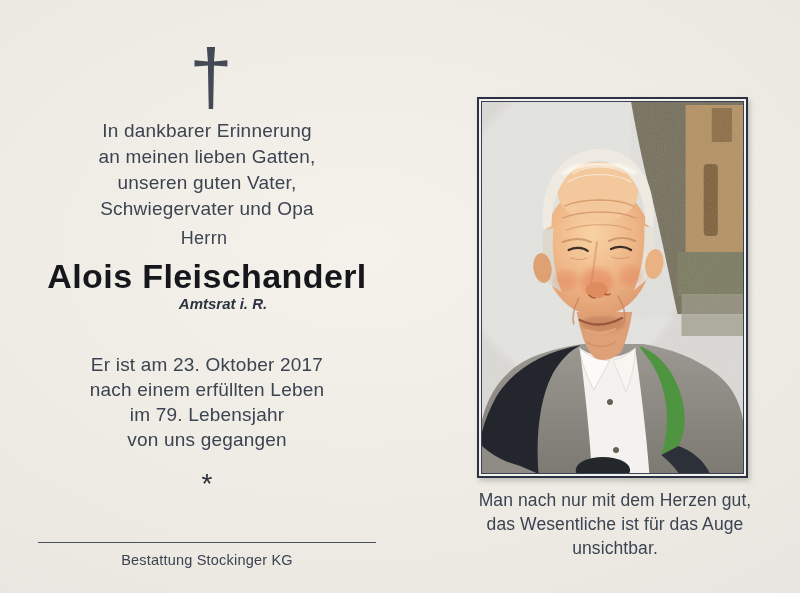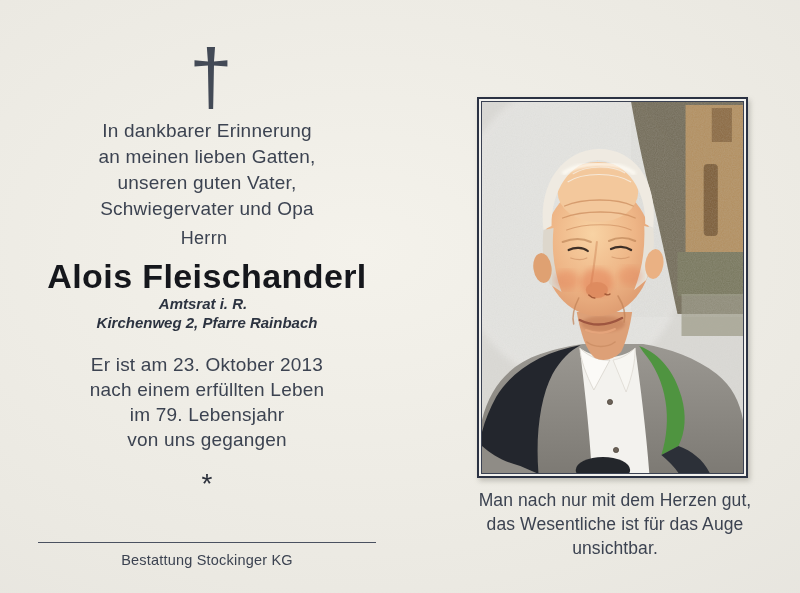--- a/index.html
+++ b/index.html
@@ -13,21 +13,21 @@
     color:#3d4350;
   }
   .cblock{position:absolute;text-align:center;}
   .cross{
     left:171px;top:38px;width:80px;
     font-size:78px;line-height:1;font-weight:400;color:#434a56;
   }
   .intro-block{left:12px;top:118px;width:390px;font-size:19px;line-height:26px;letter-spacing:.2px;color:#3c4351;}
   .salutation{left:9px;top:228px;width:390px;font-size:18px;line-height:20px;letter-spacing:.3px;color:#3c4351;}
   .name{left:12px;top:257px;width:390px;font-size:34px;line-height:38px;font-weight:700;letter-spacing:.4px;color:#15171c;}
-  .title-line{left:8px;top:294px;width:390px;font-size:15px;line-height:19px;font-weight:700;font-style:italic;color:#2c3340;}
+  .title-line{left:28px;top:294px;width:390px;font-size:15px;line-height:19px;font-weight:700;font-style:italic;color:#2c3340;}
   .address-line{left:12px;top:313px;width:390px;font-size:15px;line-height:19px;font-weight:700;font-style:italic;color:#2c3340;}
   .death-block{left:12px;top:352px;width:390px;font-size:19px;line-height:25px;letter-spacing:.2px;color:#3c4351;}
   .star{left:12px;top:470px;width:390px;font-size:28px;line-height:28px;color:#2c313c;}
   .rule{position:absolute;left:38px;top:542px;width:338px;border-top:1.5px solid #4a5160;}
   .funeral{left:12px;top:551px;width:390px;font-size:14.5px;line-height:18px;letter-spacing:.2px;color:#3c4351;}
   .quote-block{left:460px;top:488px;width:310px;font-size:17.5px;line-height:24px;letter-spacing:.1px;color:#3c4351;}
   .photo-frame{
     position:absolute;left:477px;top:97px;width:271px;height:381px;
     box-sizing:border-box;border:2px solid #2b3243;padding:2px;background:#f3f2ee;
     box-shadow:2px 3px 5px rgba(110,105,95,.35);
@@ -48,24 +48,23 @@
     <div>In dankbarer Erinnerung</div>
     <div>an meinen lieben Gatten,</div>
     <div>unseren guten Vater,</div>
     <div>Schwiegervater und Opa</div>
   </div>
 
   <div class="cblock salutation">Herrn</div>
 
   <div class="cblock name">Alois Fleischanderl</div>
   <div class="cblock title-line">Amtsrat i. R.</div>
-  <div class="cblock address-line">Kirchenweg 2, Pfarre Rainbach</div>
 
   <div class="cblock death-block">
-    <div>Er ist am 23. Oktober 2013</div>
+    <div>Er ist am 23. Oktober 2017</div>
     <div>nach einem erfüllten Leben</div>
     <div>im 79. Lebensjahr</div>
     <div>von uns gegangen</div>
   </div>
 
   <div class="cblock star">*</div>
 
   <div class="rule"></div>
   <div class="cblock funeral">Bestattung Stockinger KG</div>
 

